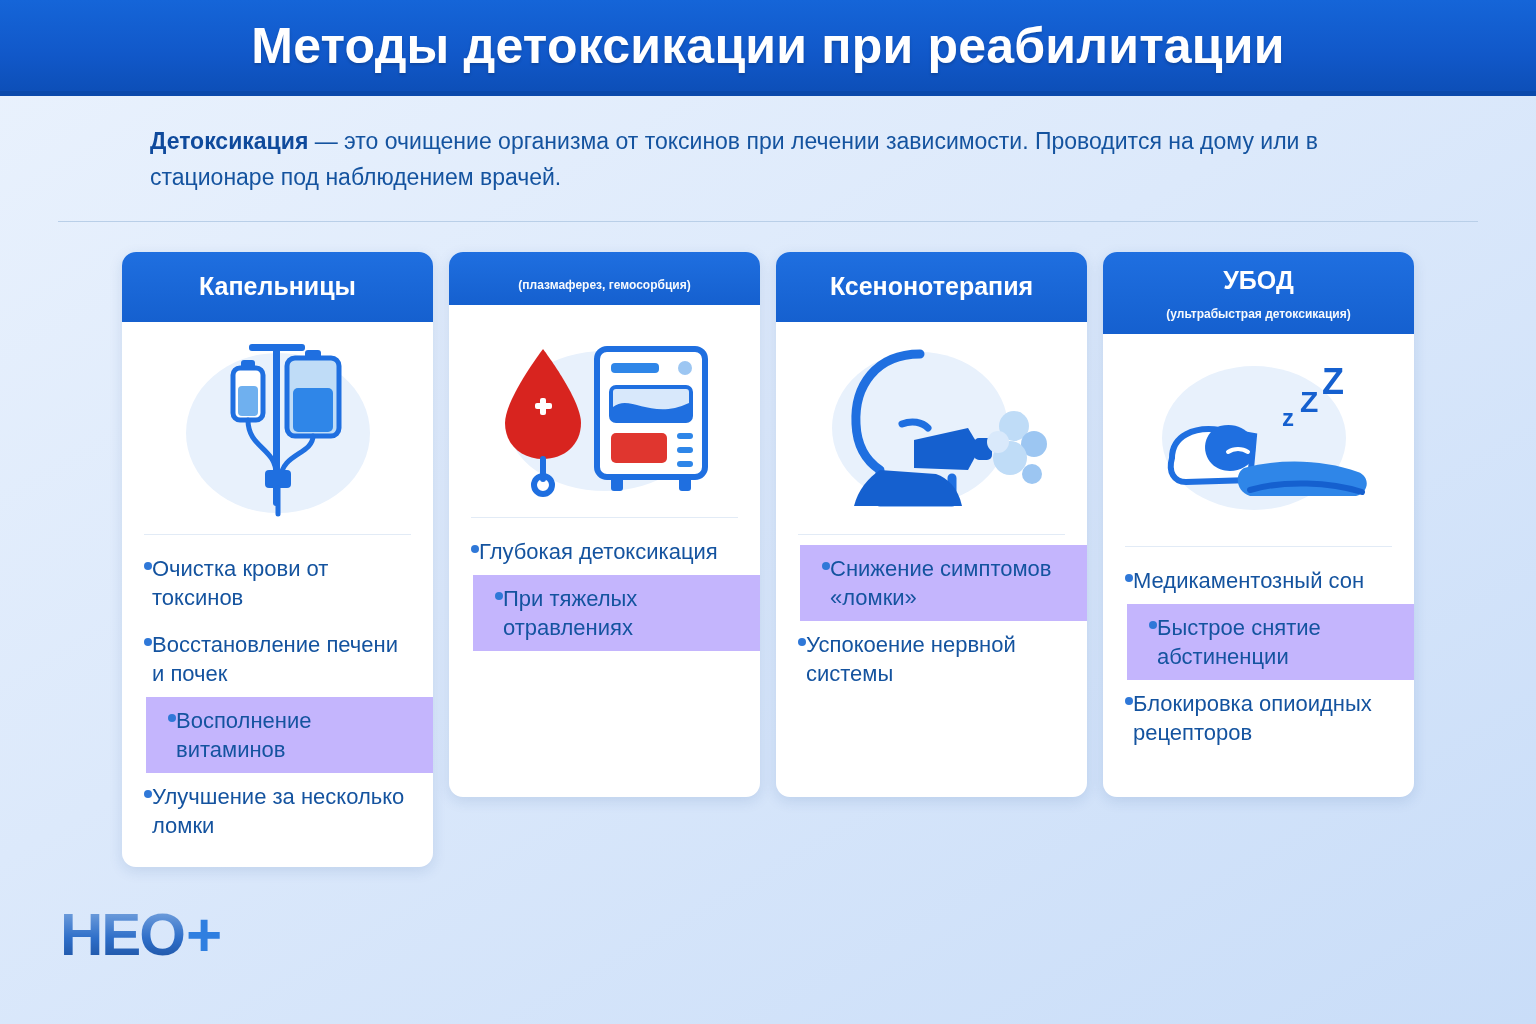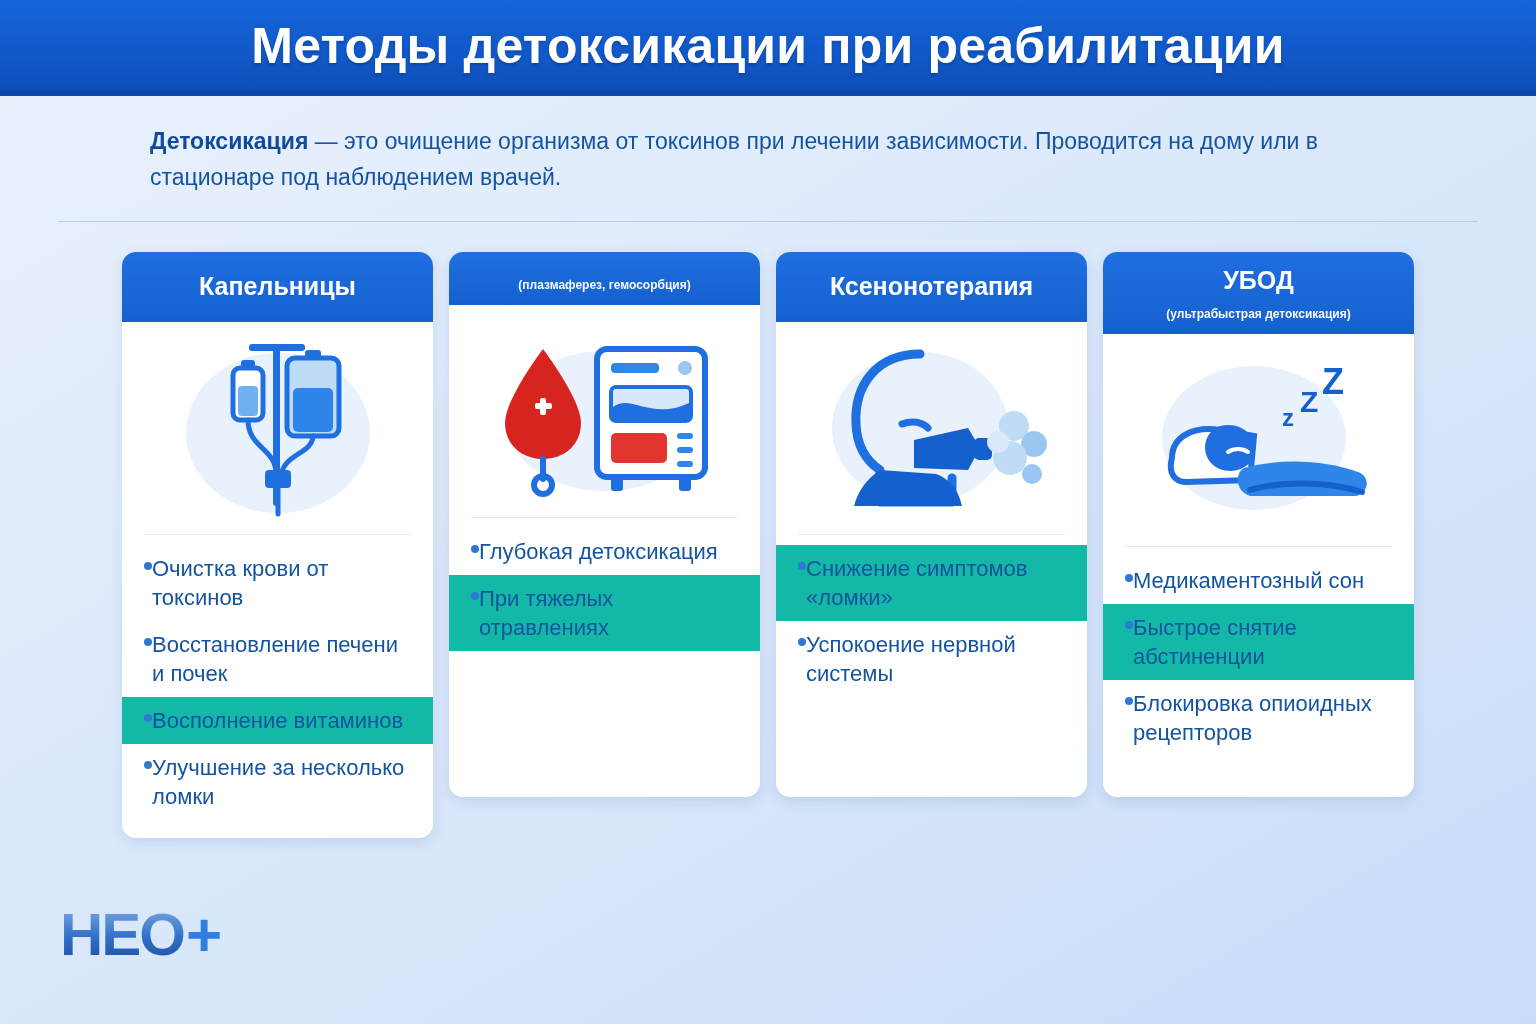--- a/index.html
+++ b/index.html
@@ -117,21 +117,22 @@
   .bullets li {
     display: flex;
     align-items: flex-start;
     gap: 0;
     padding: 9px 20px 9px 22px;
     color: #14539f;
     font-size: 22px;
     line-height: 1.32;
   }
   .bullets li.hl {
-    background: #14b8a6;
+    background: #c4b5fd;
+    margin-left: 24px;
   }
   .bullets .dot {
     width: 8px;
     height: 8px;
     border-radius: 50%;
     background: #2f78d8;
     margin-top: 8px;
     flex: 0 0 8px;
   }
 

